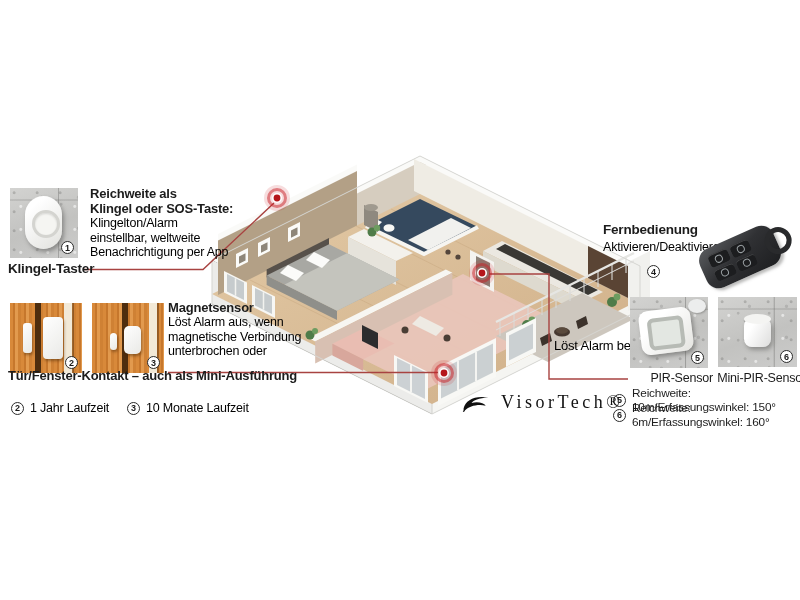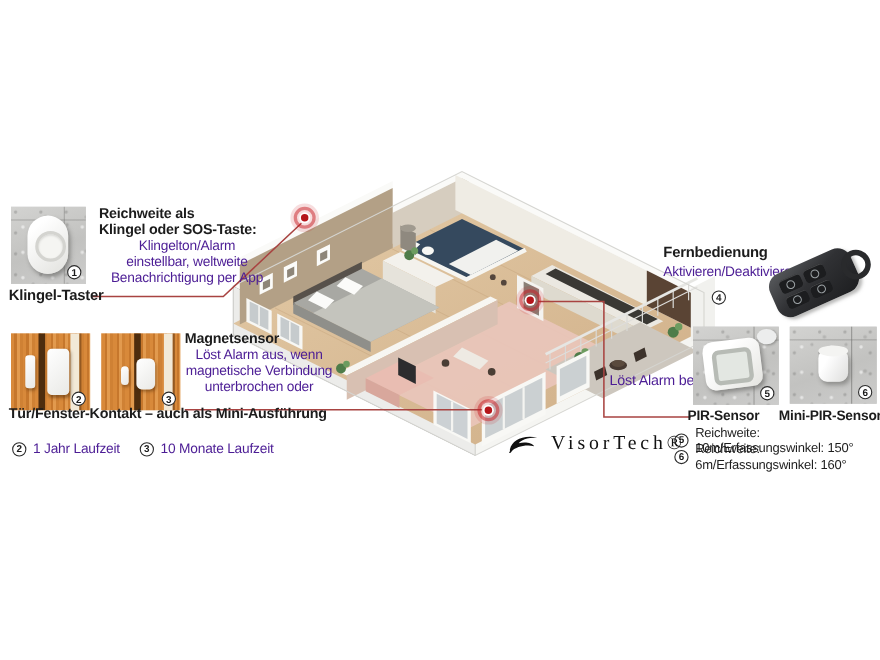--- a/index.html
+++ b/index.html
@@ -1,23 +1,23 @@
 <!DOCTYPE html>
 <html><head>
 <meta charset="utf-8">
 <style>
   html,body{margin:0;padding:0;}
   body{width:800px;height:600px;background:#ffffff;overflow:hidden;position:relative;
        font-family:"Liberation Sans",sans-serif;color:#1c1c1c;}
   .abs{position:absolute;}
   
   .h{font-weight:bold;font-size:13px;line-height:15px;letter-spacing:-0.2px;}
-  .t{font-size:12.5px;line-height:14.6px;letter-spacing:-0.2px;color:#4c1d95;text-align:center;}
+  .t{font-size:12.5px;line-height:14.6px;letter-spacing:-0.2px;color:#000000;}
   .lbl{font-weight:bold;font-size:13.5px;letter-spacing:-0.2px;}
-  .cap{font-weight:bold;font-size:12.5px;letter-spacing:-0.2px;text-align:left;}
+  .cap{font-weight:normal;font-size:12.5px;letter-spacing:-0.2px;text-align:right;}
   .spec{font-size:11.8px;letter-spacing:-0.2px;color:#1e1e1e;}
   
   .badge{display:inline-flex;align-items:center;justify-content:center;
          width:13px;height:13px;border-radius:50%;background:#fff;border:1px solid #2b2b2b;
          font-size:9px;font-weight:bold;color:#1a1a1a;box-sizing:border-box;flex:0 0 auto;}
   .badge.in-photo{position:absolute;right:4px;bottom:4px;}
   
   .photo{position:absolute;overflow:hidden;}
   .concrete{background-color:#c7c7c5;background-image:
       radial-gradient(circle at 18% 25%, rgba(90,90,88,.28) 1px, transparent 1.9px),

